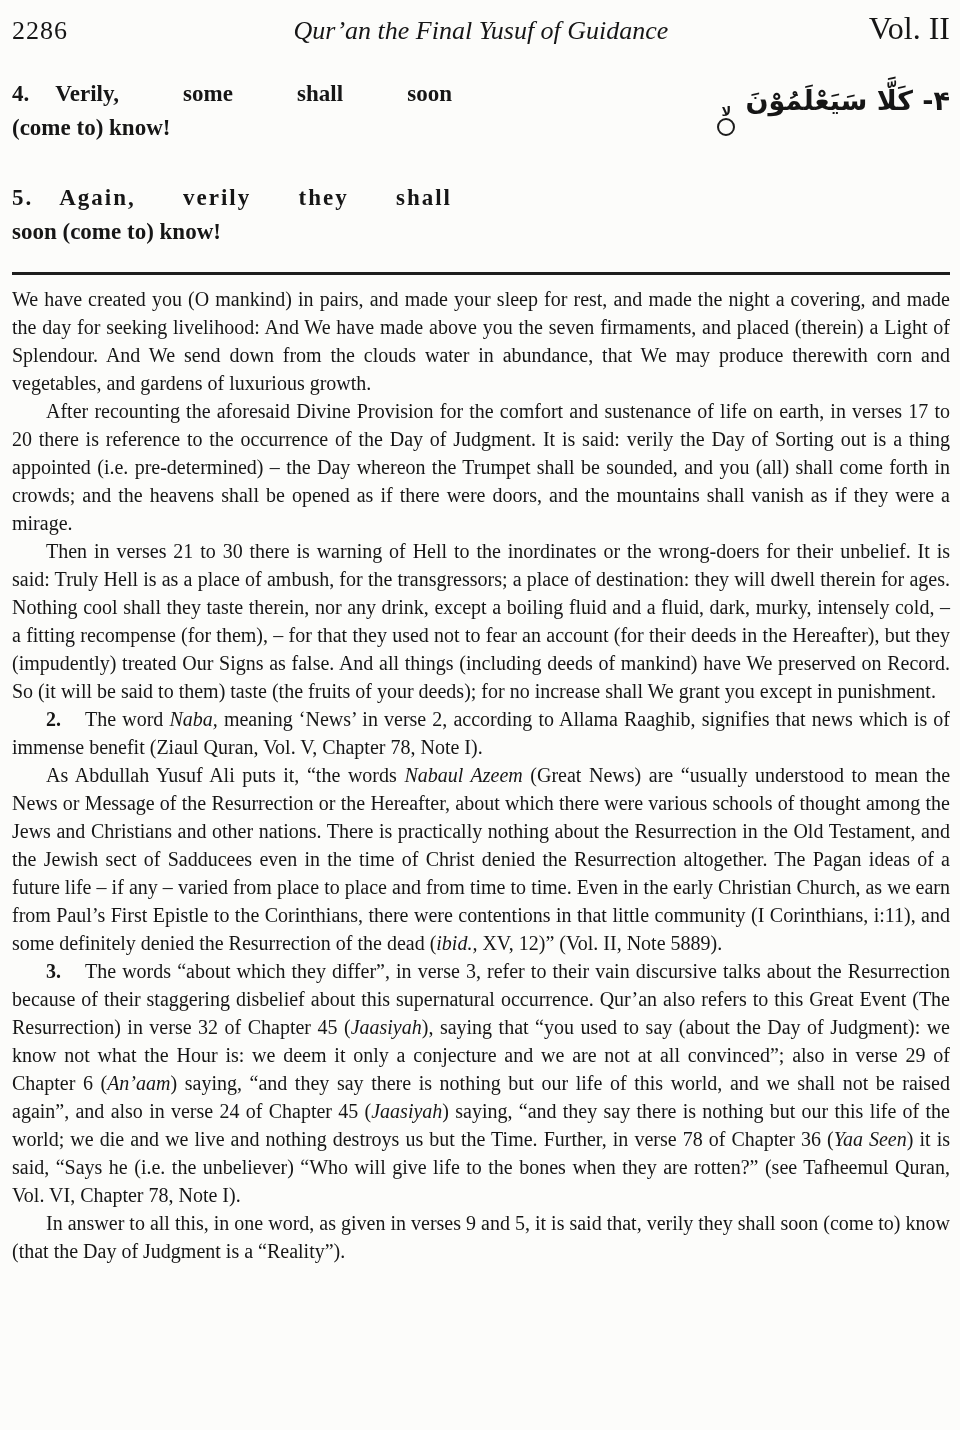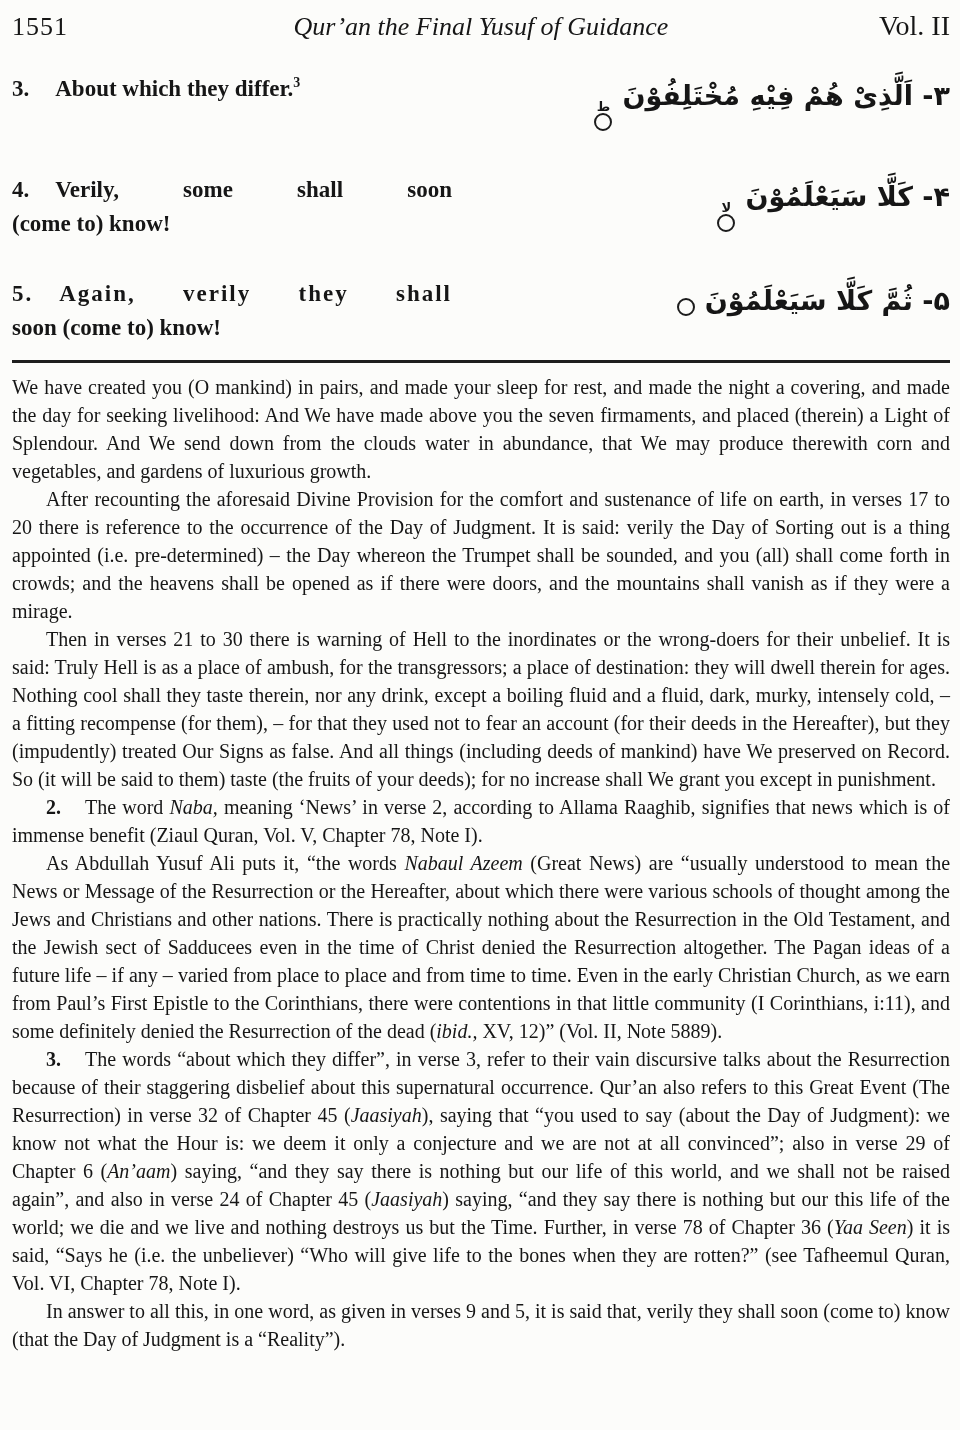--- a/index.html
+++ b/index.html
@@ -8,28 +8,28 @@
     width:960px;height:1430px;overflow:hidden;
     background:#fcfcfa;color:#161616;
     font-family:"Liberation Serif", serif;
   }
   .page{padding:6px 10px 0 12px;}
 
   
   .hdr{display:flex;align-items:baseline;margin-top:4px;}
   .hdr .pgnum{width:130px;font-size:26px;letter-spacing:1px;}
   .hdr .title{flex:1;text-align:center;font-style:italic;font-size:26px;}
-  .hdr .vol{width:130px;text-align:right;font-size:28px;}
+  .hdr .vol{width:130px;text-align:right;font-size:32px;}
 
   
   .verses{margin-top:30px;}
   .verse-row{display:flex;align-items:flex-start;}
   .verse-row.r0{margin-bottom:42px;}
   .verse-row.r1{margin-bottom:36px;}
-  .verse-row.r2{margin-bottom:15px;}
+  .verse-row.r2{margin-bottom:23px;}
   .verse-en{width:440px;font-weight:bold;font-size:23px;line-height:34px;}
   .vline.just{text-align:justify;text-align-last:justify;}
   .vline.spread{letter-spacing:2px;}
   .vnum{display:inline-block;}
   .vtab{display:inline-block;width:26px;}
   sup.fn{font-size:14px;line-height:0;vertical-align:super;}
   .verse-ar{
     flex:1;text-align:right;direction:rtl;
     font-family:"DejaVu Sans", sans-serif;
     font-weight:bold;font-size:27px;line-height:40px;padding-top:4px;
@@ -50,53 +50,41 @@
   .note-num{font-weight:bold;}
   .ntab{display:inline-block;width:24px;}
   .it{font-style:italic;}
 </style>
 </head>
 <body>
 
 <div class="page">
 
   <div class="hdr">
-    <div class="pgnum">1551</div>
+    <div class="pgnum">2286</div>
     <div class="title">Qur’an the Final Yusuf of Guidance</div>
     <div class="vol">Vol. II</div>
   </div>
 
   <div class="verses">
-      <div class="verse-row r0">
-        <div class="verse-en">
-          <div class="vline"><span class="vnum">3.</span><span class="vtab"></span><span>About which they differ.</span><sup class="fn">3</sup></div>
-        </div>
-        <div class="verse-ar" dir="rtl"><span>۳- اَلَّذِىْ هُمْ فِيْهِ مُخْتَلِفُوْنَ</span><span class="ayah">
-            <span class="pause">ط</span>
-            <span class="ring"></span>
-          </span></div>
-      </div>
       <div class="verse-row r1">
         <div class="verse-en">
           <div class="vline just"><span class="vnum">4.</span><span class="vtab"></span><span>Verily, some shall soon</span></div>
           <div class="vline"><span>(come to) know!</span></div>
         </div>
         <div class="verse-ar" dir="rtl"><span>۴- كَلَّا سَيَعْلَمُوْنَ</span><span class="ayah">
             <span class="pause">لا</span>
             <span class="ring"></span>
           </span></div>
       </div>
       <div class="verse-row r2">
         <div class="verse-en">
           <div class="vline just spread"><span class="vnum">5.</span><span class="vtab"></span><span>Again, verily they shall</span></div>
           <div class="vline"><span>soon (come to) know!</span></div>
         </div>
-        <div class="verse-ar" dir="rtl"><span>۵- ثُمَّ كَلَّا سَيَعْلَمُوْنَ</span><span class="ayah">
-            <span class="ring"></span>
-          </span></div>
       </div>
     </div>
 
   <hr class="rule">
 
   <div class="commentary">
       <p><span>We have created you (O mankind) in pairs, and made your sleep for rest, and made the night a covering, and made the day for seeking livelihood: And We have made above you the seven firmaments, and placed (therein) a Light of Splendour. And We send down from the clouds water in abundance, that We may produce therewith corn and vegetables, and gardens of luxurious growth.</span></p>
       <p class="indent"><span>After recounting the aforesaid Divine Provision for the comfort and sustenance of life on earth, in verses 17 to 20 there is reference to the occurrence of the Day of Judgment. It is said: verily the Day of Sorting out is a thing appointed (i.e. pre-determined) – the Day whereon the Trumpet shall be sounded, and you (all) shall come forth in crowds; and the heavens shall be opened as if there were doors, and the mountains shall vanish as if they were a mirage.</span></p>
       <p class="indent"><span>Then in verses 21 to 30 there is warning of Hell to the inordinates or the wrong-doers for their unbelief. It is said: Truly Hell is as a place of ambush, for the transgressors; a place of destination: they will dwell therein for ages. Nothing cool shall they taste therein, nor any drink, except a boiling fluid and a fluid, dark, murky, intensely cold, – a fitting recompense (for them), – for that they used not to fear an account (for their deeds in the Hereafter), but they (impudently) treated Our Signs as false. And all things (including deeds of mankind) have We preserved on Record. So (it will be said to them) taste (the fruits of your deeds); for no increase shall We grant you except in punishment.</span></p>
       <p class="indent"><span class="note-num">2.</span><span class="ntab"></span><span>The word </span><span class="it">Naba,</span><span> meaning ‘News’ in verse 2, according to Allama Raaghib, signifies that news which is of immense benefit (Ziaul Quran, Vol. V, Chapter 78, Note I).</span></p>

